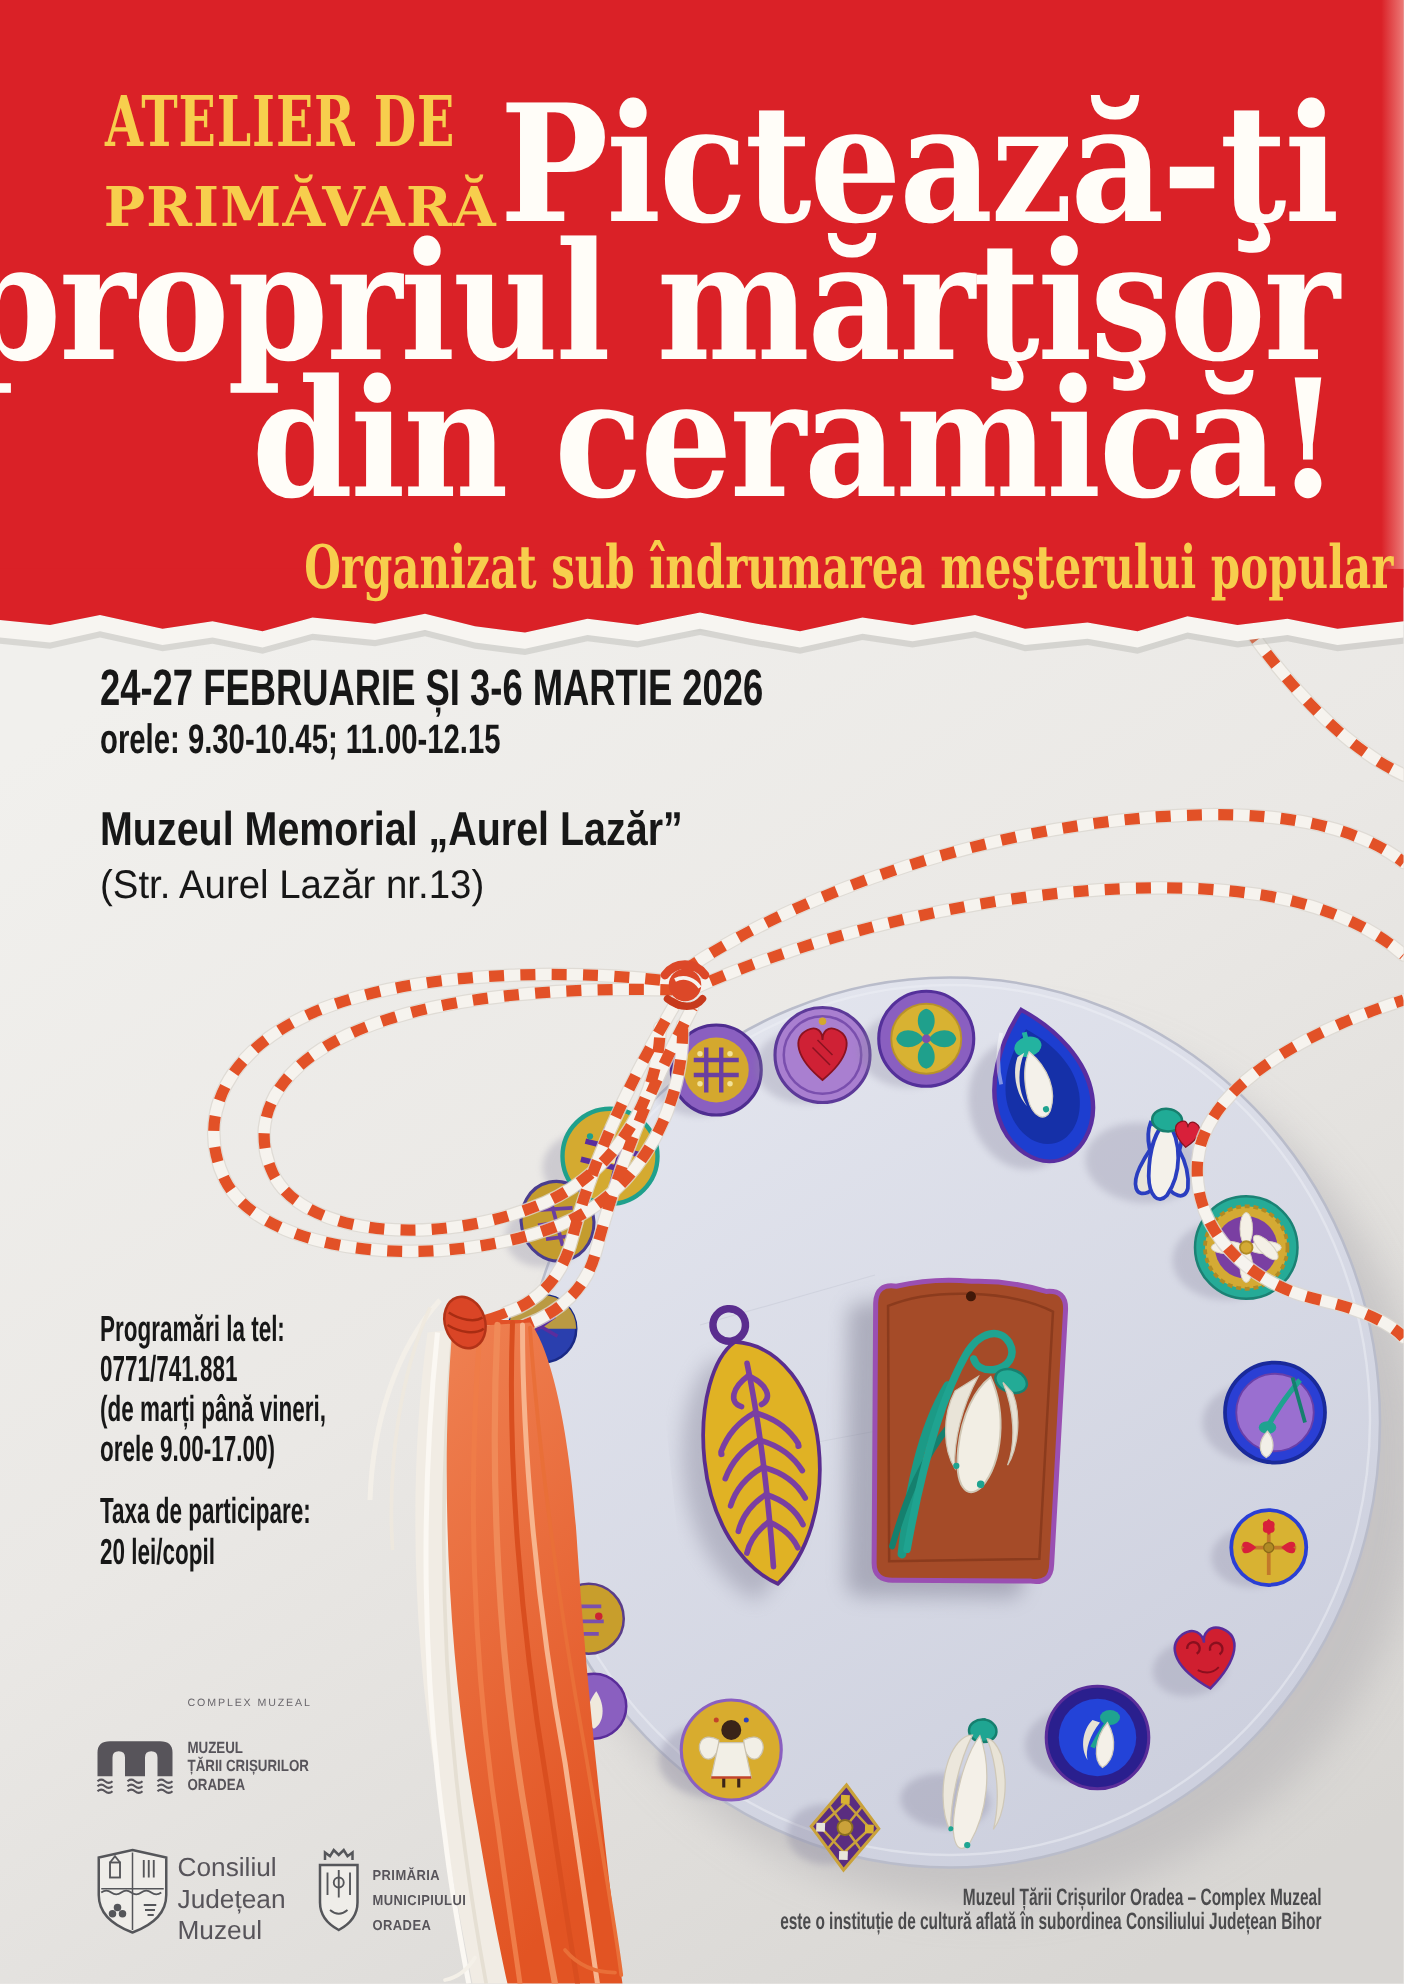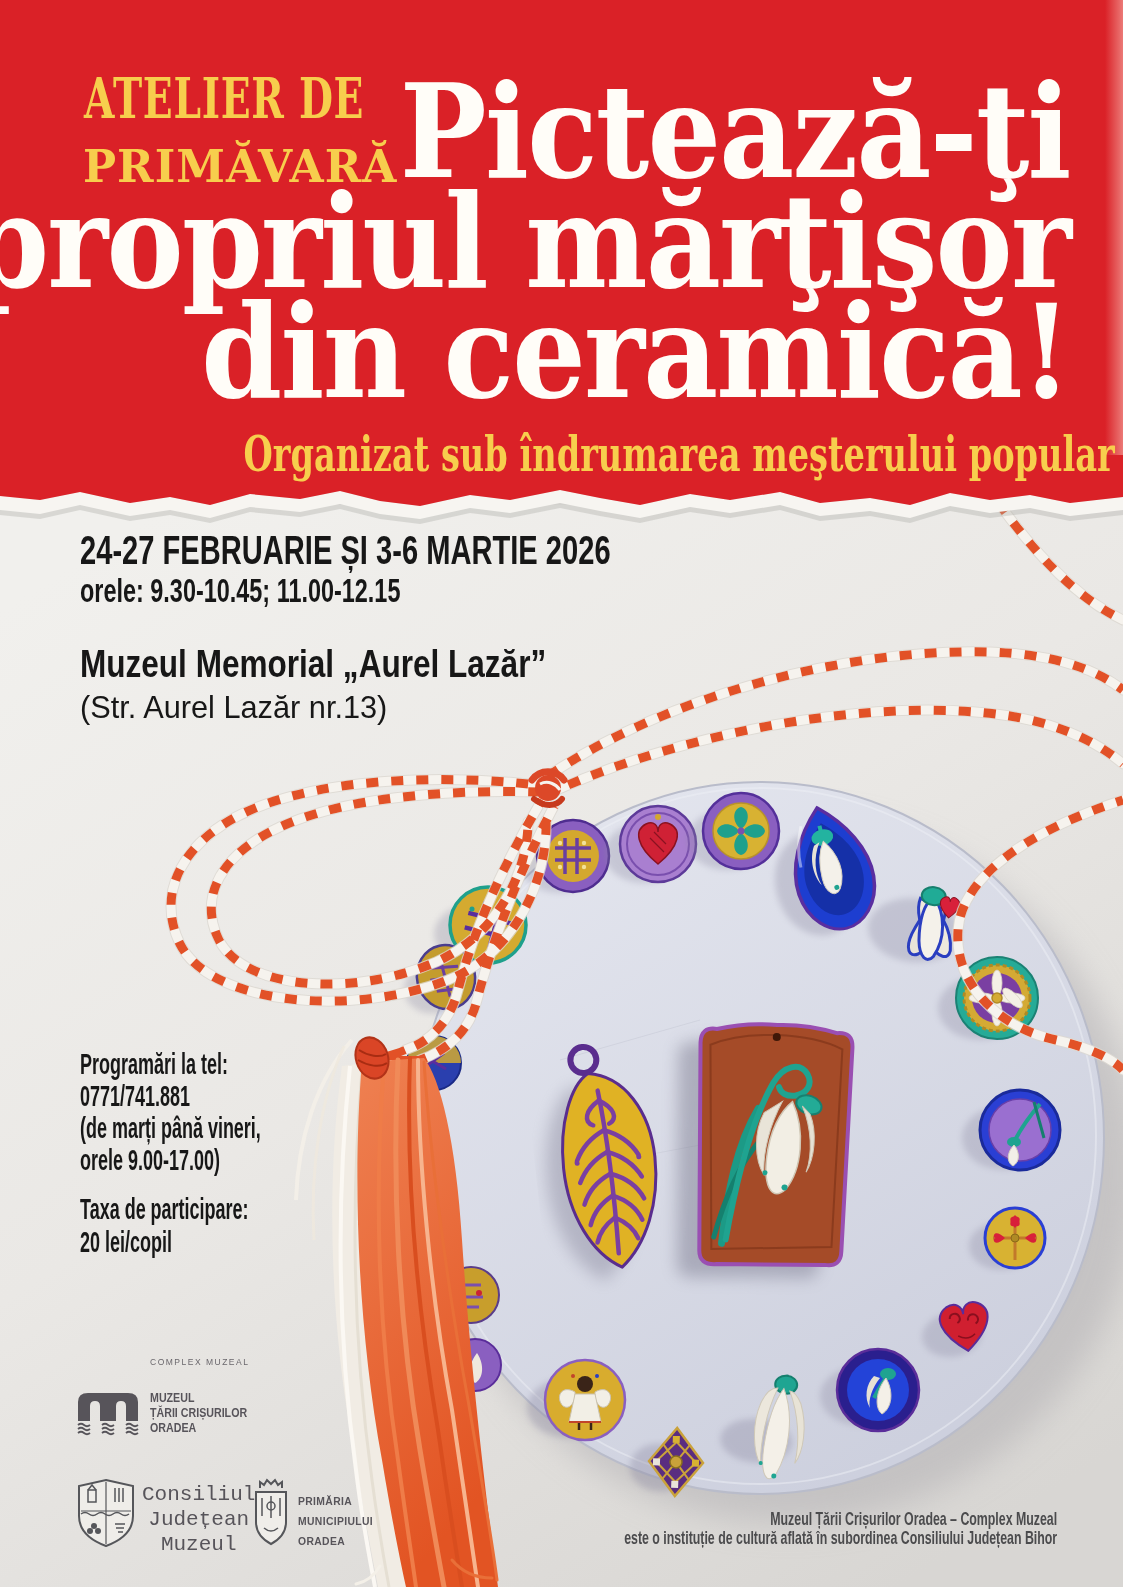--- a/index.html
+++ b/index.html
@@ -400,21 +400,21 @@
   <path d="M29 4 V66 M4 33 H54" stroke="#55565a" stroke-width="1.2"></path>
   <path d="M4 36 q4 -3 8 0 t8 0 t8 0 t8 0 t8 0 t8 0" stroke="#55565a" stroke-width="1.5" fill="none"></path>
   <rect x="11" y="12" width="8" height="12" fill="none" stroke="#55565a" stroke-width="1.5"></rect>
   <path d="M11 12 L15 7 L19 12" fill="none" stroke="#55565a" stroke-width="1.5"></path>
   <path d="M38 10 v14 M42 10 v14 M46 10 v14" stroke="#55565a" stroke-width="1.5"></path>
   <circle cx="17" cy="48" r="3" fill="#55565a"></circle>
     <circle cx="13" cy="53" r="3" fill="#55565a"></circle>
     <circle cx="21" cy="53" r="3" fill="#55565a"></circle>
   <path d="M38 46 h10 M39 50 h8 M41 54 h5" stroke="#55565a" stroke-width="1.5"></path>
 </svg>
-<div class="abs logo-text" style="left:142px;top:1482px;font-family:Liberation Mono, monospace;font-size:21px;line-height:25px;text-align:center;">
+<div class="abs logo-text" style="left:142px;top:1482px;font-family:Liberation Sans, sans-serif;font-size:21px;line-height:25px;">
   <div>Consiliul</div>
   <div>Județean</div>
   <div>Muzeul</div>
 </div>
 
 <svg class="abs" style="left:252px;top:1476px;" width="38" height="72" viewBox="0 0 38 72">
   <path d="M8 12 L8 6 L12 9 L15 4 L19 8 L23 4 L26 9 L30 6 L30 12" fill="none" stroke="#55565a" stroke-width="2"></path>
   <path d="M4 16 H34 V46 Q34 60 19 68 Q4 60 4 46 Z" fill="#efede9" stroke="#55565a" stroke-width="2"></path>
   <path d="M10 22 v18 M19 20 v22 M28 22 v18" stroke="#55565a" stroke-width="1.5"></path>
   <circle cx="19" cy="30" r="4" fill="none" stroke="#55565a" stroke-width="1.5"></circle>

